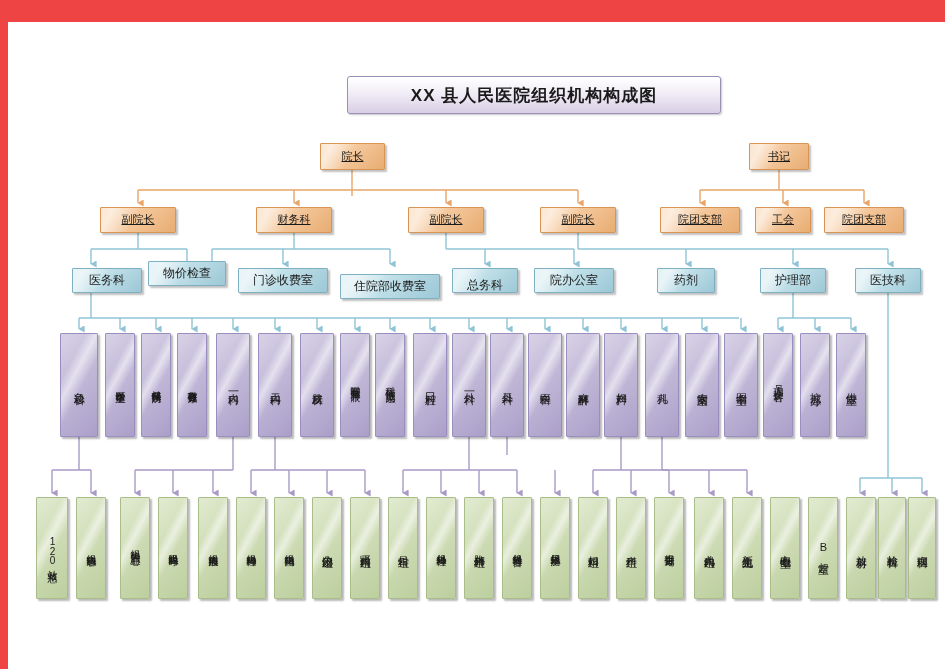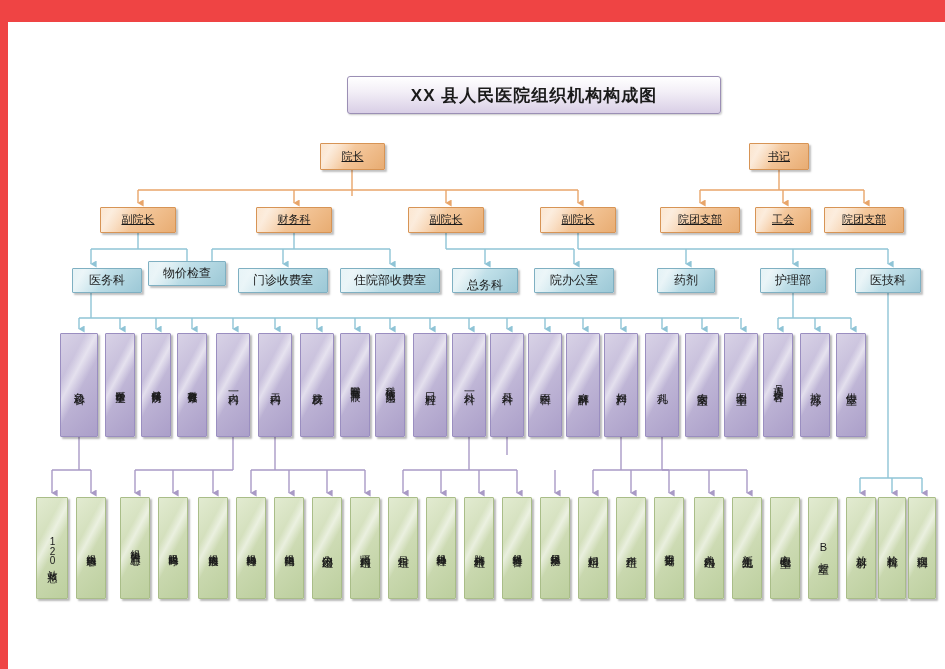--- a/index.html
+++ b/index.html
@@ -306,21 +306,21 @@
       </div>
       <div class="node lv-blue" style="left: 56px; top: 268px; width: 70px; height: 25px; margin-left: 16px;">
         <span class="lbl">医务科</span>
       </div>
       <div class="node lv-blue" style="left: 148px; top: 261px; width: 78px; height: 25px;">
         <span class="lbl">物价检查</span>
       </div>
       <div class="node lv-blue" style="left: 238px; top: 268px; width: 90px; height: 25px;">
         <span class="lbl">门诊收费室</span>
       </div>
-      <div class="node lv-blue" style="left: 340px; top: 268px; width: 100px; height: 25px;">
+      <div class="node lv-blue" style="left: 340px; top: 274px; width: 100px; height: 25px;">
         <span class="lbl">住院部收费室</span>
       </div>
       <div class="node lv-blue" style="left: 452px; top: 268px; width: 66px; height: 25px; align-items: flex-end;">
         <span class="lbl">总务科</span>
       </div>
       <div class="node lv-blue" style="left: 534px; top: 268px; width: 80px; height: 25px;">
         <span class="lbl">院办公室</span>
       </div>
       <div class="node lv-blue" style="left: 657px; top: 268px; width: 58px; height: 25px;">
         <span class="lbl">药剂</span>

